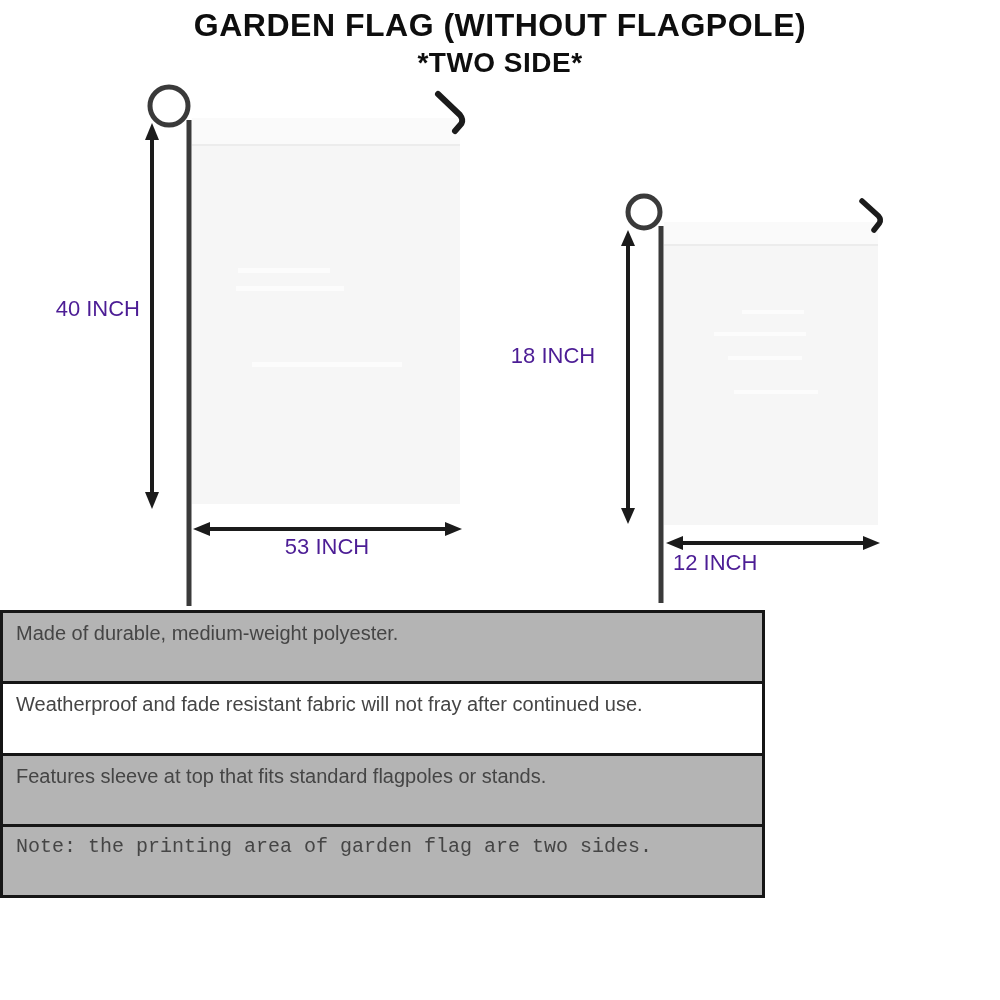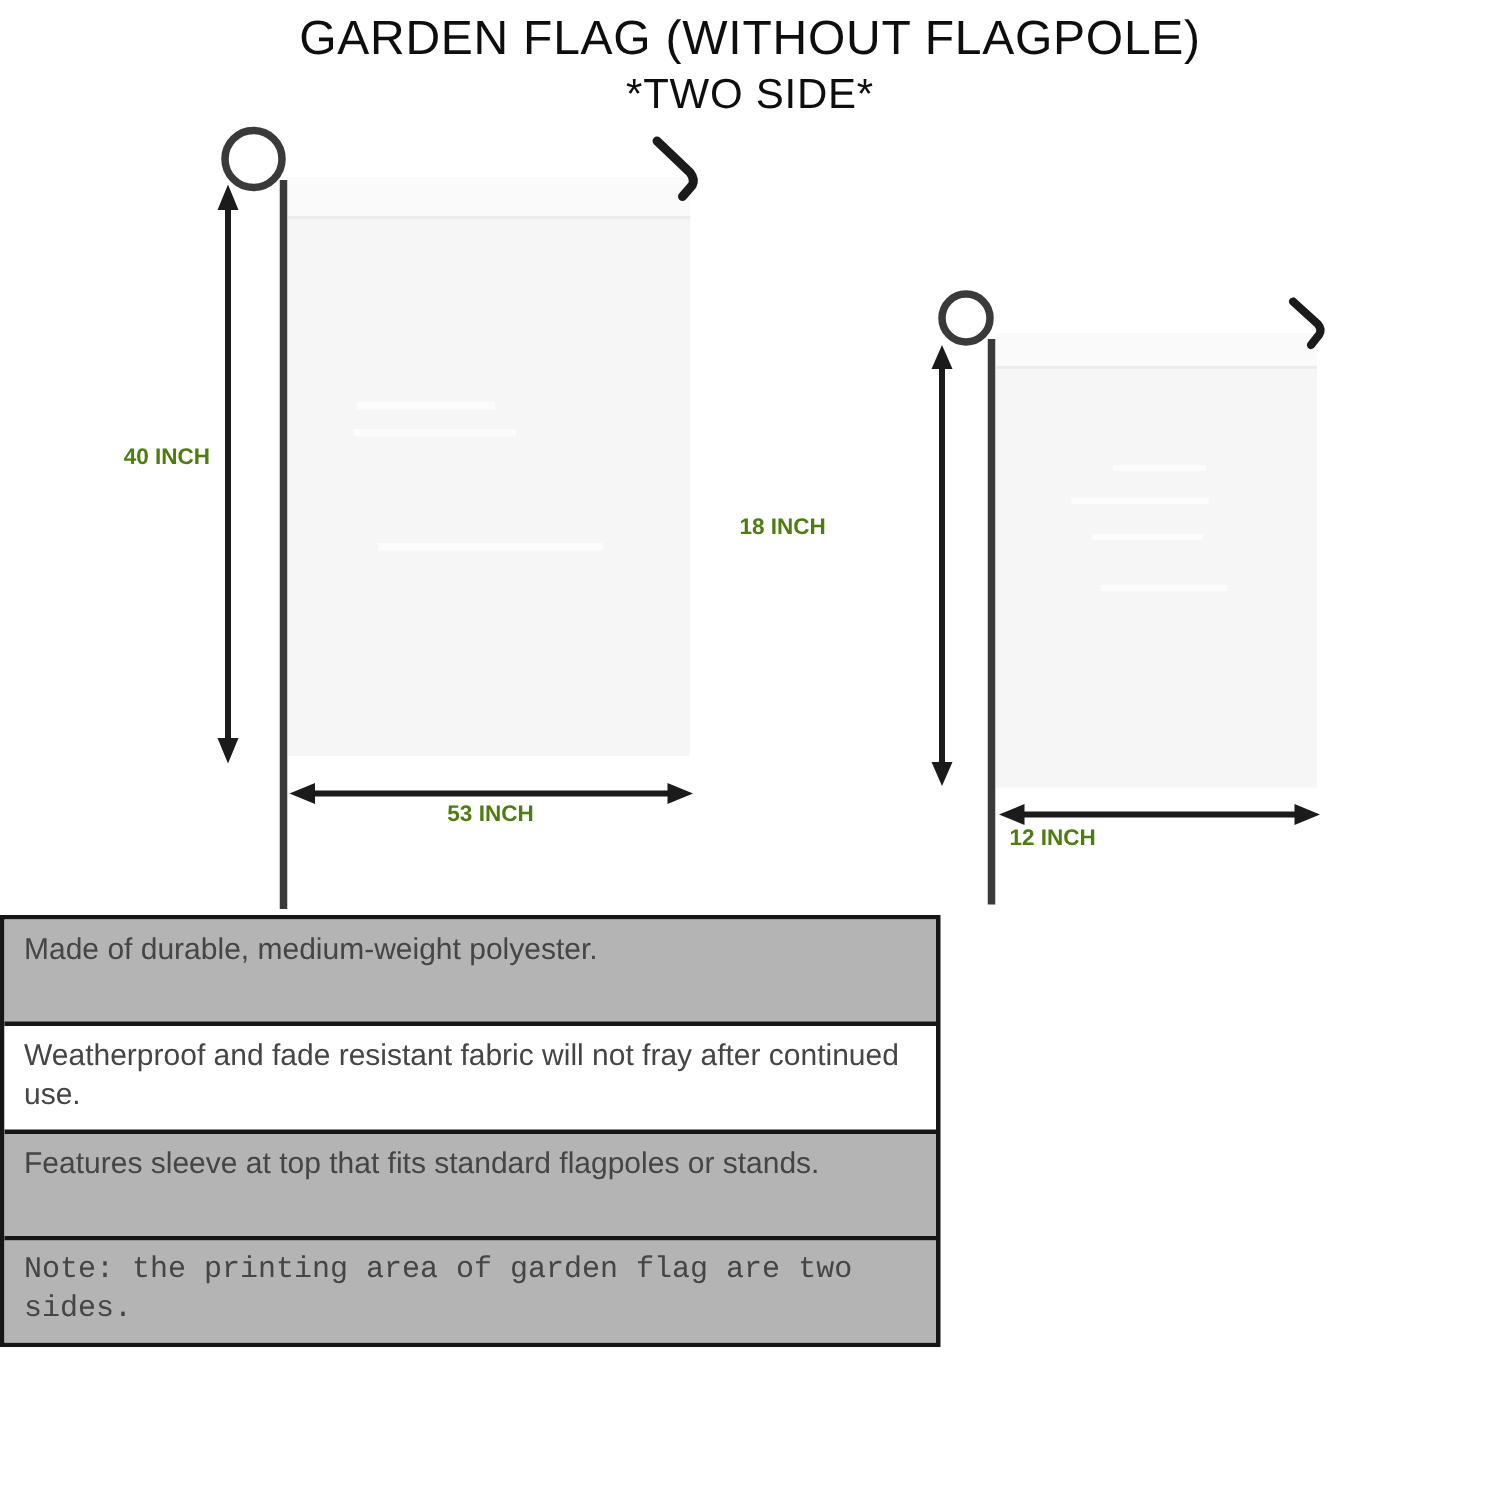--- a/index.html
+++ b/index.html
@@ -25,51 +25,51 @@
     overflow: hidden;
     font-family: "Liberation Sans", sans-serif;
   }
   .title-block {
     position: absolute;
     top: 6px;
     left: 0;
     width: 1000px;
     text-align: center;
     color: var(--title-color);
-    font-weight: 400;
+    font-weight: 700;
     line-height: 38px;
     letter-spacing: 0.5px;
   }
   .title-line1 { font-size: 32px; }
   .title-line2 { font-size: 28px; }
   .diagram-svg {
     position: absolute;
     top: 0;
     left: 0;
   }
   .flag-rect   { fill: var(--flag-fill); }
   .flag-sleeve { fill: var(--flag-sleeve); }
   .flag-fold   { stroke: var(--flag-fold); stroke-width: 2; }
   .flag-crease { fill: #fcfcfc; }
   .pole        { stroke: var(--pole-color); stroke-width: 5; fill: none; }
   .hook        { stroke: var(--arrow-color); fill: none; stroke-linecap: round; stroke-linejoin: round; }
   .dim-line    { stroke: var(--arrow-color); stroke-width: 4; }
   .dim-head    { fill: var(--arrow-color); }
   .dim-label {
     position: absolute;
-    font-size: 15px;
-    font-weight: 700;
-    color: #4d7c0f;
+    font-size: 22px;
+    font-weight: 400;
+    color: #4c1d95;
     white-space: nowrap;
   }
   .features-table {
     position: absolute;
     left: 0;
     top: 610px;
-    width: 627px;
+    width: 765px;
     height: 288px;
     border: 3px solid var(--table-border);
     display: flex;
     flex-direction: column;
     background: var(--row-white);
   }
   .feature-row {
     flex: 1;
     border-bottom: 3px solid var(--table-border);
     padding: 7px 13px;
@@ -140,21 +140,21 @@
       <g>
         <line class="dim-line" x1="681" y1="543" x2="865" y2="543"></line>
         <polygon class="dim-head" points="666,543 683,536 683,550"></polygon>
         <polygon class="dim-head" points="880,543 863,536 863,550"></polygon>
       </g>
     </g>
   </svg>
 
   <div class="dim-label" style="left:20px; top:296px; width:120px; text-align:right;">40 INCH</div>
   <div class="dim-label" style="left:227px; top:534px; width:200px; text-align:center;">53 INCH</div>
-  <div class="dim-label" style="left:493px; top:343px; width:120px; text-align:left;">18 INCH</div>
+  <div class="dim-label" style="left:493px; top:343px; width:120px; text-align:center;">18 INCH</div>
   <div class="dim-label" style="left:673px; top:550px; width:200px; text-align:left;">12 INCH</div>
 
   <div class="features-table">
     <div class="feature-row gray">
       <span>Made of durable, medium-weight polyester.</span>
     </div>
     <div class="feature-row white">
       <span>Weatherproof and fade resistant fabric will not fray after continued use.</span>
     </div>
     <div class="feature-row gray">

